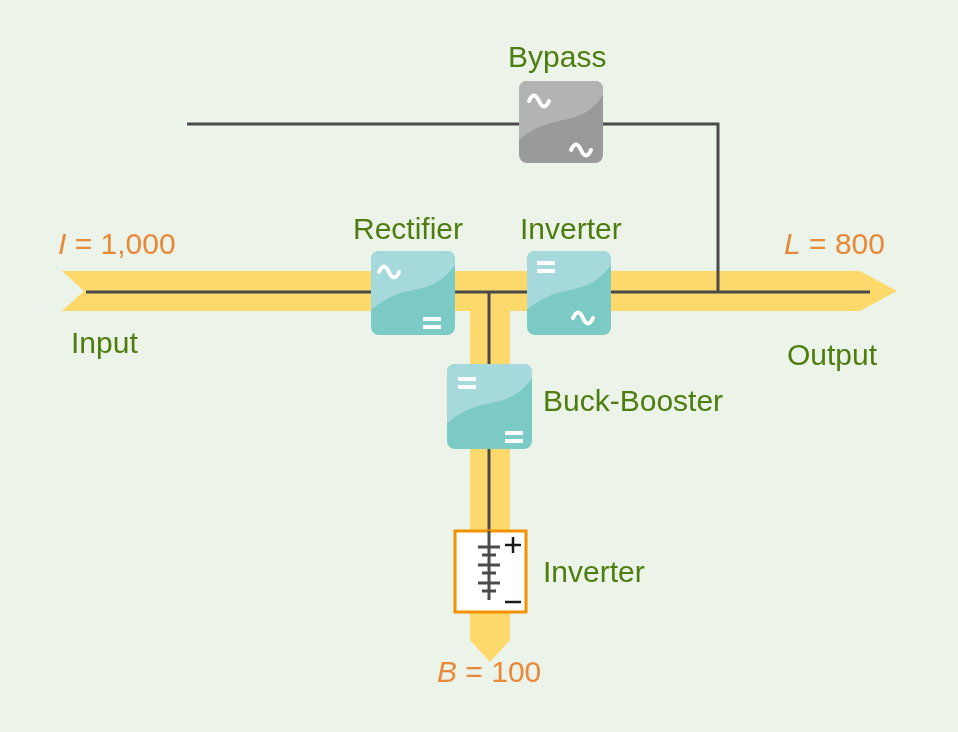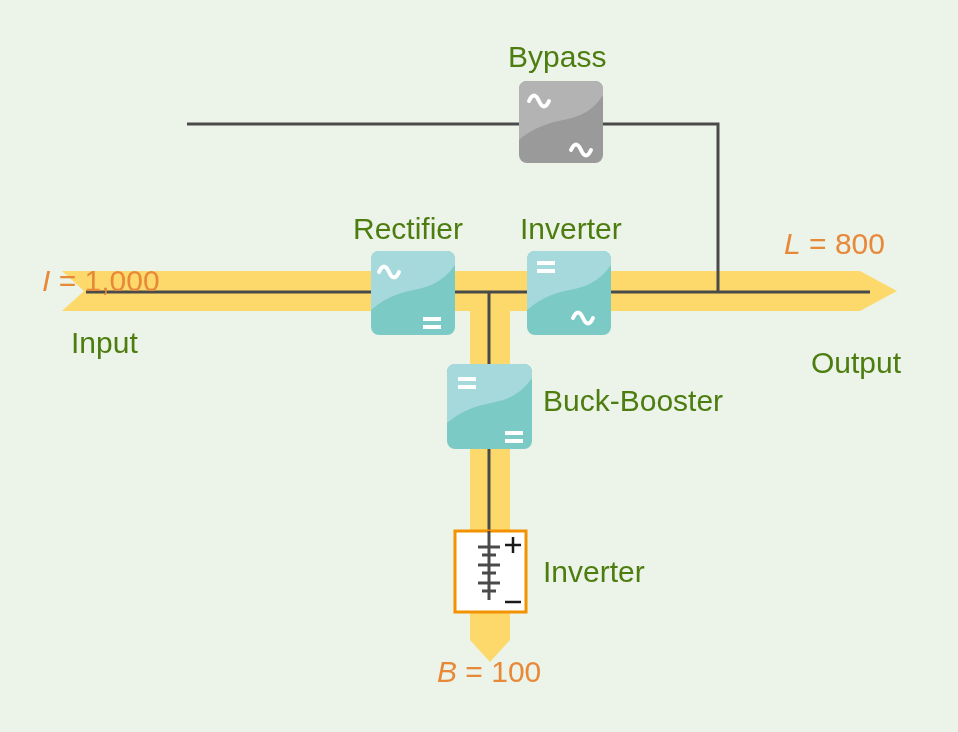--- a/index.html
+++ b/index.html
@@ -83,17 +83,17 @@
     <line x1="505" y1="602" x2="521" y2="602" stroke="#1a1a1a" stroke-width="2.5"></line>
   </g>
 </svg>
 
 <div class="lbl" style="left:508px;top:42px;">Bypass</div>
 <div class="lbl" style="left:353px;top:214px;">Rectifier</div>
 <div class="lbl" style="left:520px;top:214px;">Inverter</div>
 <div class="lbl" style="left:543px;top:386px;">Buck-Booster</div>
 <div class="lbl" style="left:543px;top:557px;">Inverter</div>
 <div class="lbl" style="left:71px;top:328px;">Input</div>
-<div class="lbl" style="left:787px;top:348px;margin-left:24px;">Output</div>
+<div class="lbl" style="left:787px;top:340px;">Output</div>
 
-<div class="val" style="left:42px;top:229px;margin-top:37px;"><i>I</i><span> = 1,000</span></div>
+<div class="val" style="left:58px;top:229px;"><i>I</i><span> = 1,000</span></div>
 <div class="val" style="left:784px;top:229px;"><i>L</i><span> = 800</span></div>
 <div class="val" style="left:437px;top:657px;"><i>B</i><span> = 100</span></div>
 
 </body></html>

